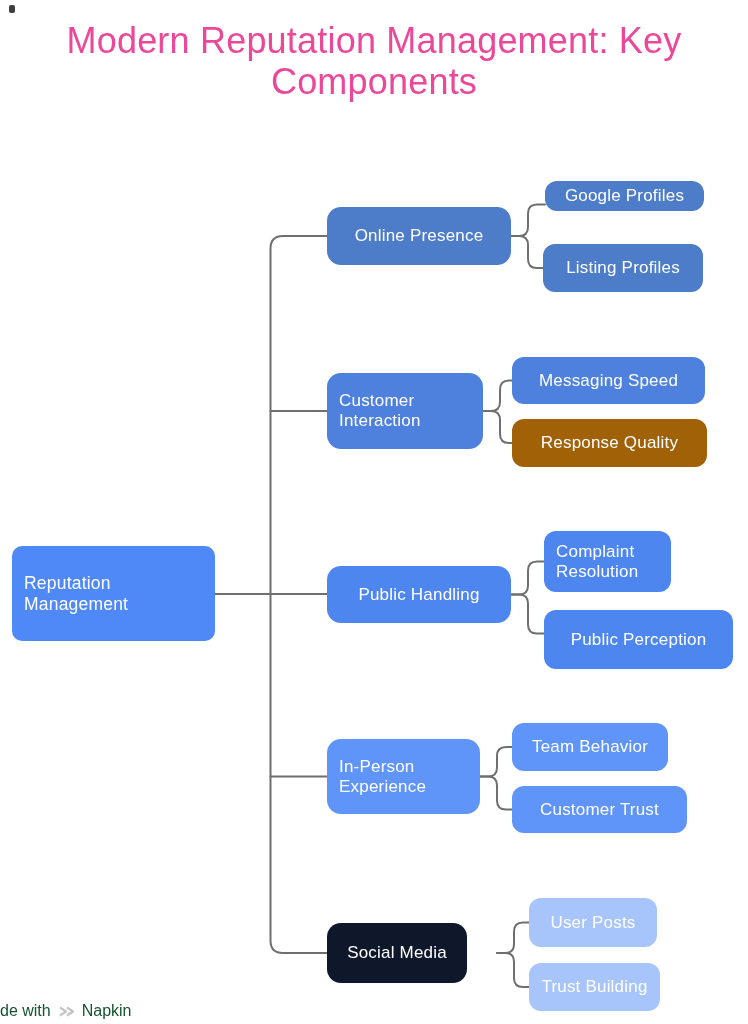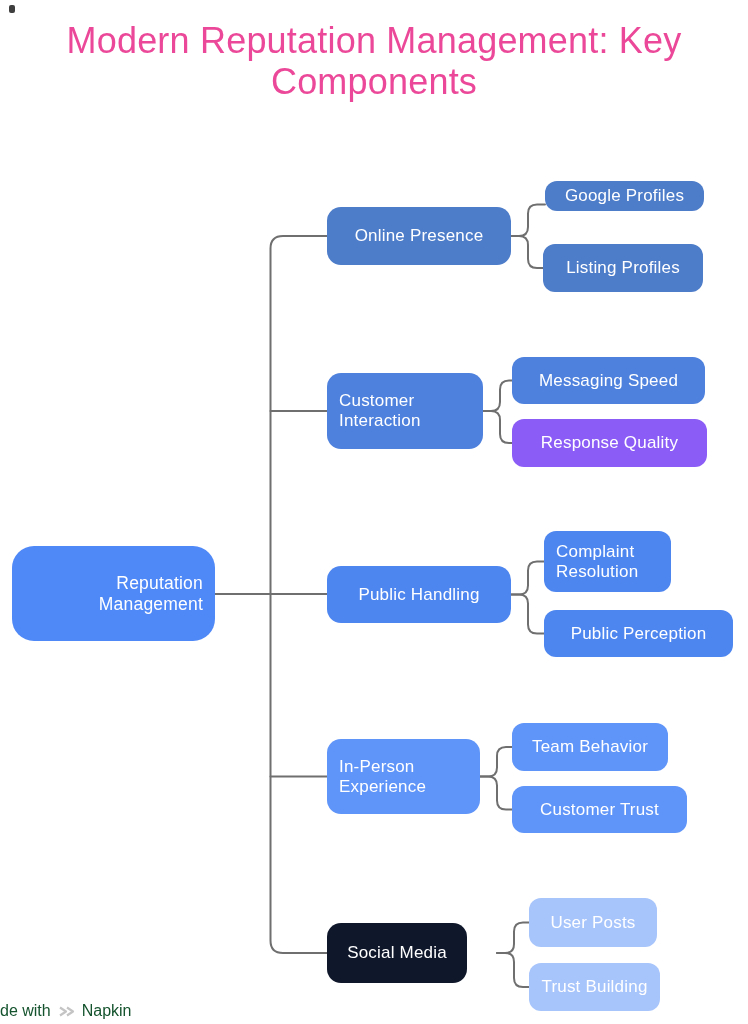--- a/index.html
+++ b/index.html
@@ -16,21 +16,21 @@
     position:absolute;left:9px;top:5px;width:6px;height:8px;
     background:#3f3f3f;border-radius:2px;
   }
   #connectors{position:absolute;left:0;top:0;pointer-events:none;}
   .node{
     position:absolute;display:flex;align-items:center;justify-content:center;
     color:#ffffff;font-size:17px;line-height:20px;font-weight:500;
     border-radius:14px;box-sizing:border-box;padding:4px 12px;
     text-align:left;letter-spacing:.2px;cursor:default;
   }
-  .node.root{border-radius:22px;text-align:right;font-size:17.5px;line-height:21px;}
+  .node.root{border-radius:10px;text-align:left;font-size:17.5px;line-height:21px;}
   .node.child{border-radius:12px;}
   .watermark{
     position:absolute;left:0;top:1002px;display:flex;align-items:center;gap:7px;
     font-size:16px;font-weight:500;
   }
   .watermark svg{display:block;}
 </style>
 </head>
 <body>
 
@@ -76,30 +76,30 @@
       </div>
       <div class="node child" style="left: 543px; top: 244px; width: 160px; height: 48px; background: rgb(77, 124, 201);">
         <span>Listing Profiles</span>
       </div>
       <div class="node lvl2" style="left: 327px; top: 373px; width: 156px; height: 76px; background: rgb(78, 129, 221);">
         <span>Customer Interaction</span>
       </div>
       <div class="node child" style="left: 512px; top: 357px; width: 193px; height: 47px; background: rgb(78, 129, 221);">
         <span>Messaging Speed</span>
       </div>
-      <div class="node child" style="left: 512px; top: 419px; width: 195px; height: 48px; background: #8b5cf6;">
+      <div class="node child" style="left: 512px; top: 419px; width: 195px; height: 48px; background: #a16207;">
         <span>Response Quality</span>
       </div>
       <div class="node lvl2" style="left: 327px; top: 566px; width: 184px; height: 57px; background: rgb(78, 134, 240);">
         <span>Public Handling</span>
       </div>
       <div class="node child" style="left: 544px; top: 531px; width: 127px; height: 61px; background: rgb(78, 134, 240);">
         <span>Complaint Resolution</span>
       </div>
-      <div class="node child" style="left: 544px; top: 610px; width: 189px; height: 47px; background: rgb(78, 134, 240);">
+      <div class="node child" style="left: 544px; top: 610px; width: 189px; height: 59px; background: rgb(78, 134, 240);">
         <span>Public Perception</span>
       </div>
       <div class="node lvl2" style="left: 327px; top: 739px; width: 153px; height: 75px; background: rgb(95, 148, 248);">
         <span>In-Person Experience</span>
       </div>
       <div class="node child" style="left: 512px; top: 723px; width: 156px; height: 48px; background: rgb(95, 148, 248);">
         <span>Team Behavior</span>
       </div>
       <div class="node child" style="left: 512px; top: 786px; width: 175px; height: 47px; background: rgb(95, 148, 248);">
         <span>Customer Trust</span>

